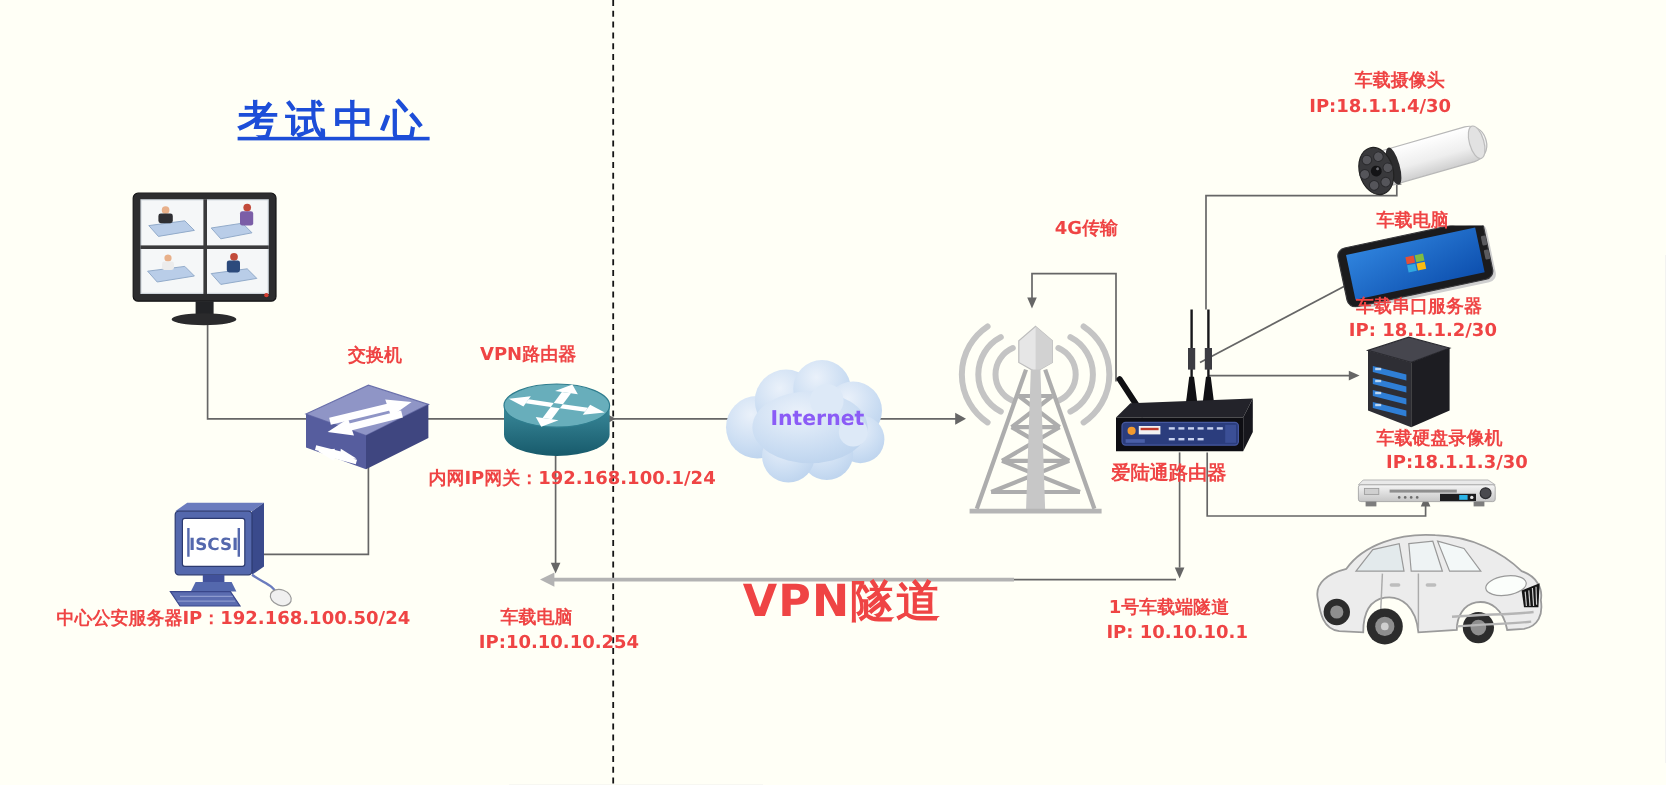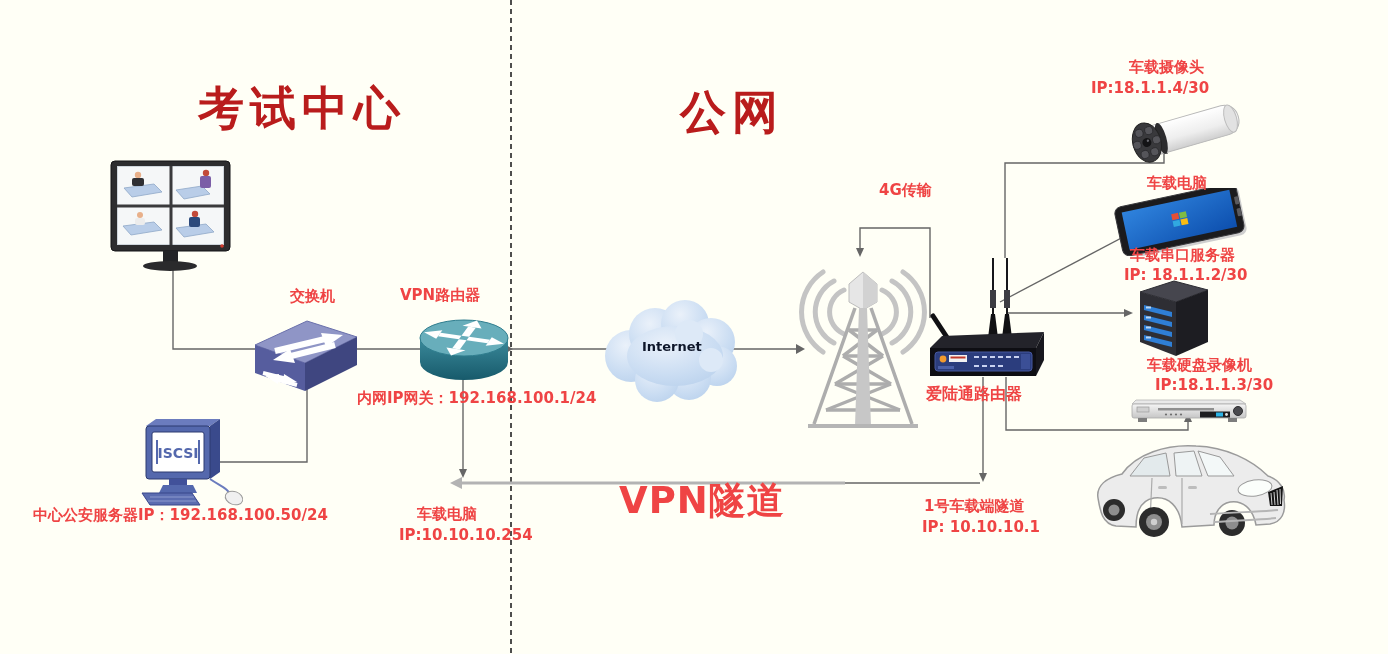--- a/index.html
+++ b/index.html
@@ -10,24 +10,24 @@
     font-family:"DejaVu Sans", sans-serif;
   }
   .stage svg { display:block; }
   .wires { position:absolute; left:0; top:0; z-index:1; }
   .node  { position:absolute; z-index:2;text-align:right; }
   .lbl {
     position:absolute; z-index:3; font-weight:bold; font-size:15px;
     color:#ef4444; white-space:nowrap; line-height:1.15;
     font-family:"DejaVu Sans", sans-serif;
   }
-  .title { font-size:46px; letter-spacing:6px; color:#b91c1c; }
+  .title { font-size:34px; letter-spacing:6px; color:#1d4ed8;text-decoration:underline; }
   .big   { font-size:37px; letter-spacing:1px; }
   .mid   { font-size:16px; }
-  .small13 { font-size:13px; color:#0f172a; }
+  .small13 { font-size:17px; color:#8b5cf6; }
 </style>
 </head>
 <body>
 
 <div class="stage">
 
   <svg class="wires" width="1388" height="654" viewBox="0 0 1388 654">
 
     <line x1="511" y1="0" x2="511" y2="654" stroke="#141414" stroke-width="1.5" stroke-dasharray="5,4"></line>
 
@@ -59,21 +59,20 @@
     <polygon points="1164,145 1160,154 1168,154" fill="#666"></polygon>
 
     <path d="M1000,302 L1146,225" fill="none" stroke="#666" stroke-width="1.4"></path>
     <polygon points="1153,221 1142,223 1146,231" fill="#666"></polygon>
 
     <path d="M1007,313 L1125,313" fill="none" stroke="#666" stroke-width="1.4"></path>
     <polygon points="1133,313 1124,309 1124,317" fill="#666"></polygon>
   </svg>
 
   <div class="lbl title" style="left:198px; top:82px;">考试中心</div>
-  <div class="lbl title" style="left:680px; top:86px;">公网</div>
 
   <div class="node" style="left:110px; top:160px;">
     <svg width="124" height="112" viewBox="0 0 124 112">
       <rect x="1" y="1" width="119" height="90" rx="4" fill="#2d2d2f" stroke="#151517"></rect>
       <rect x="7" y="6" width="107" height="79" fill="#cfd6dc"></rect>
 
       <rect x="8" y="7" width="52" height="38" fill="#f5f7f8"></rect>
       <rect x="62" y="7" width="51" height="38" fill="#f5f7f8"></rect>
       <rect x="8" y="47" width="52" height="37" fill="#f5f7f8"></rect>
       <rect x="62" y="47" width="51" height="37" fill="#f5f7f8"></rect>
@@ -410,21 +409,21 @@
       <polygon points="27,69 57,69 61,77 23,77" fill="#5468ad"></polygon>
       <polygon points="6,77 56,77 64,89 14,89" fill="#5b6cb0" stroke="#39468a"></polygon>
       <g stroke="#8d9ace" stroke-width="1">
         <line x1="14" y1="81" x2="58" y2="81"></line>
           <line x1="12" y1="85" x2="60" y2="85"></line>
       </g>
       <path d="M74,63 C84,70 92,72 94,78" fill="none" stroke="#6b7cbe" stroke-width="2"></path>
       <ellipse cx="98" cy="82" rx="9" ry="6.5" fill="#f0f0f0" stroke="#9a9a9a" transform="rotate(20,98,82)"></ellipse>
     </svg>
   </div>
-  <div class="lbl" style="left:33px; top:507px;text-align:right;">中心公安服务器IP：192.168.100.50/24</div>
+  <div class="lbl" style="left:47px; top:507px;text-align:right;">中心公安服务器IP：192.168.100.50/24</div>
 
   <div class="lbl" style="left:417px; top:506px;">车载电脑</div>
   <div class="lbl" style="left:399px; top:527px;">IP:10.10.10.254</div>
 
   <div class="lbl big" style="left:619px; top:480px;">VPN隧道</div>
 
   <div class="lbl" style="left:924px; top:498px;">1号车载端隧道</div>
   <div class="lbl" style="left:922px; top:519px;">IP: 10.10.10.1</div>
 
 </div>

